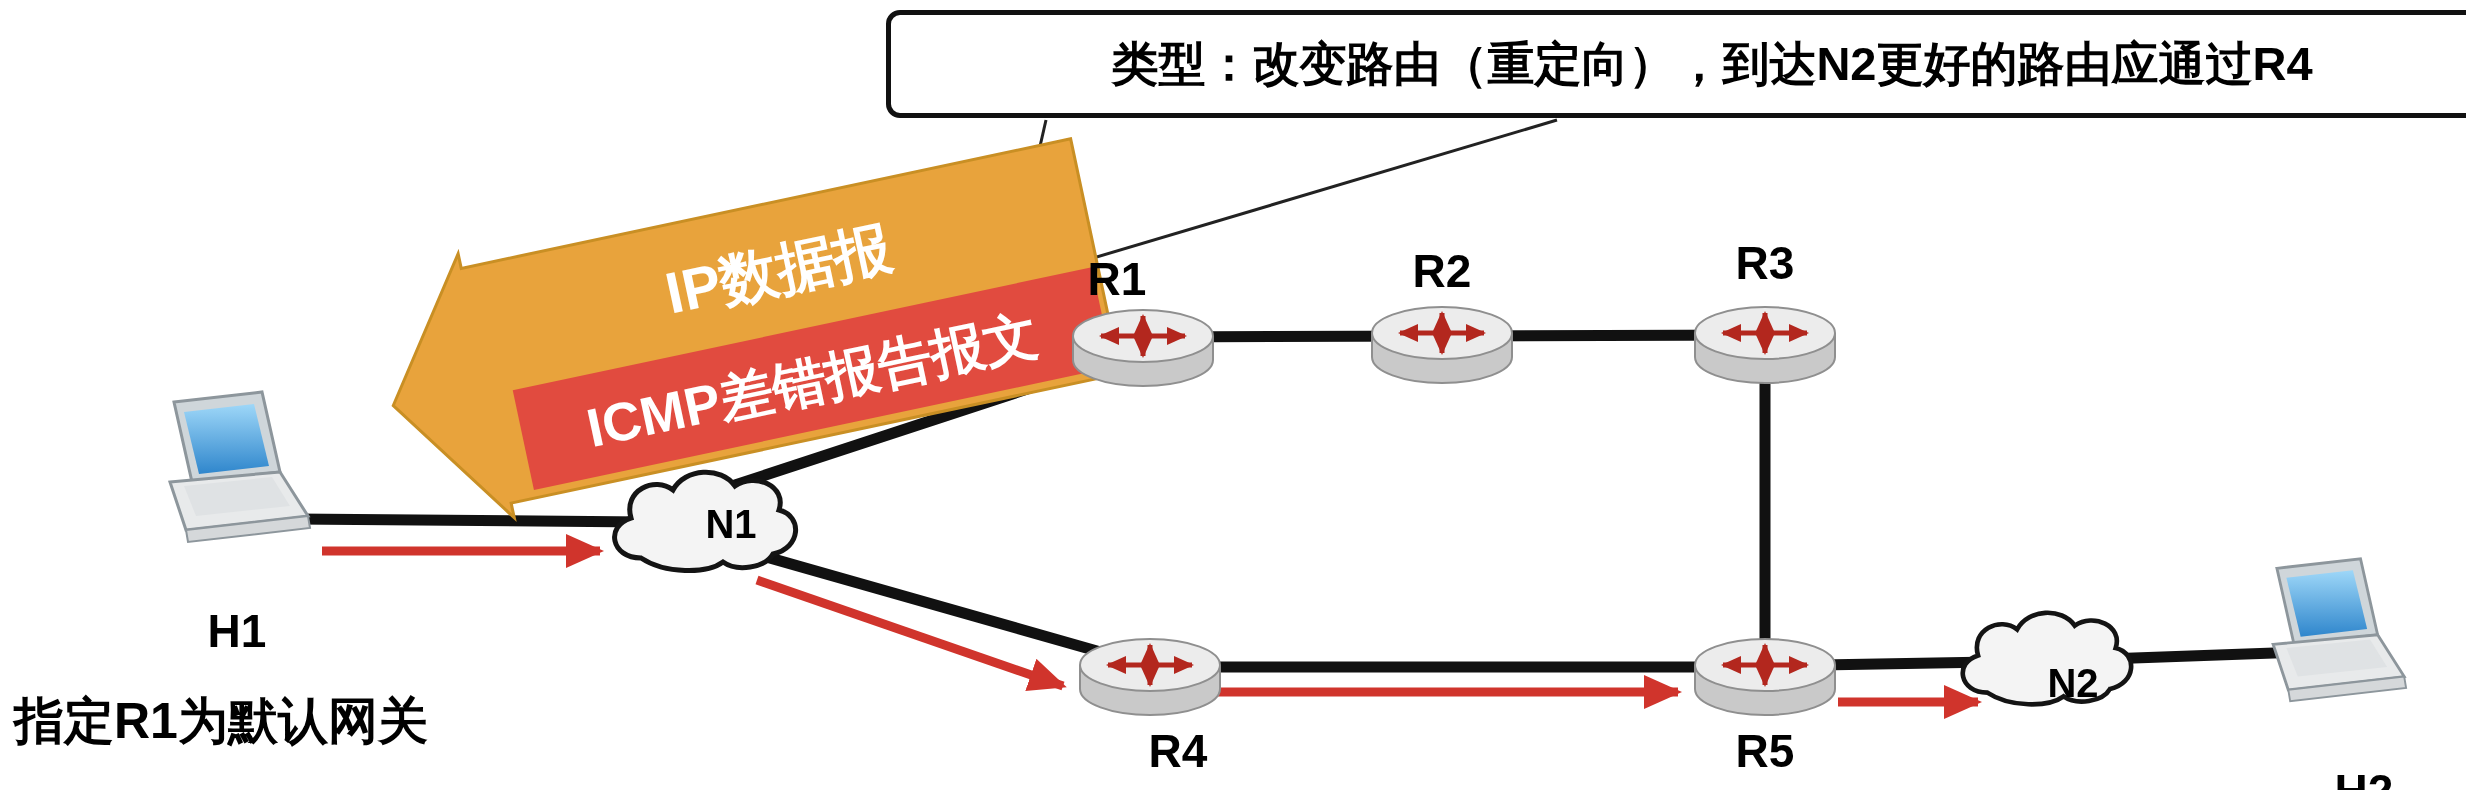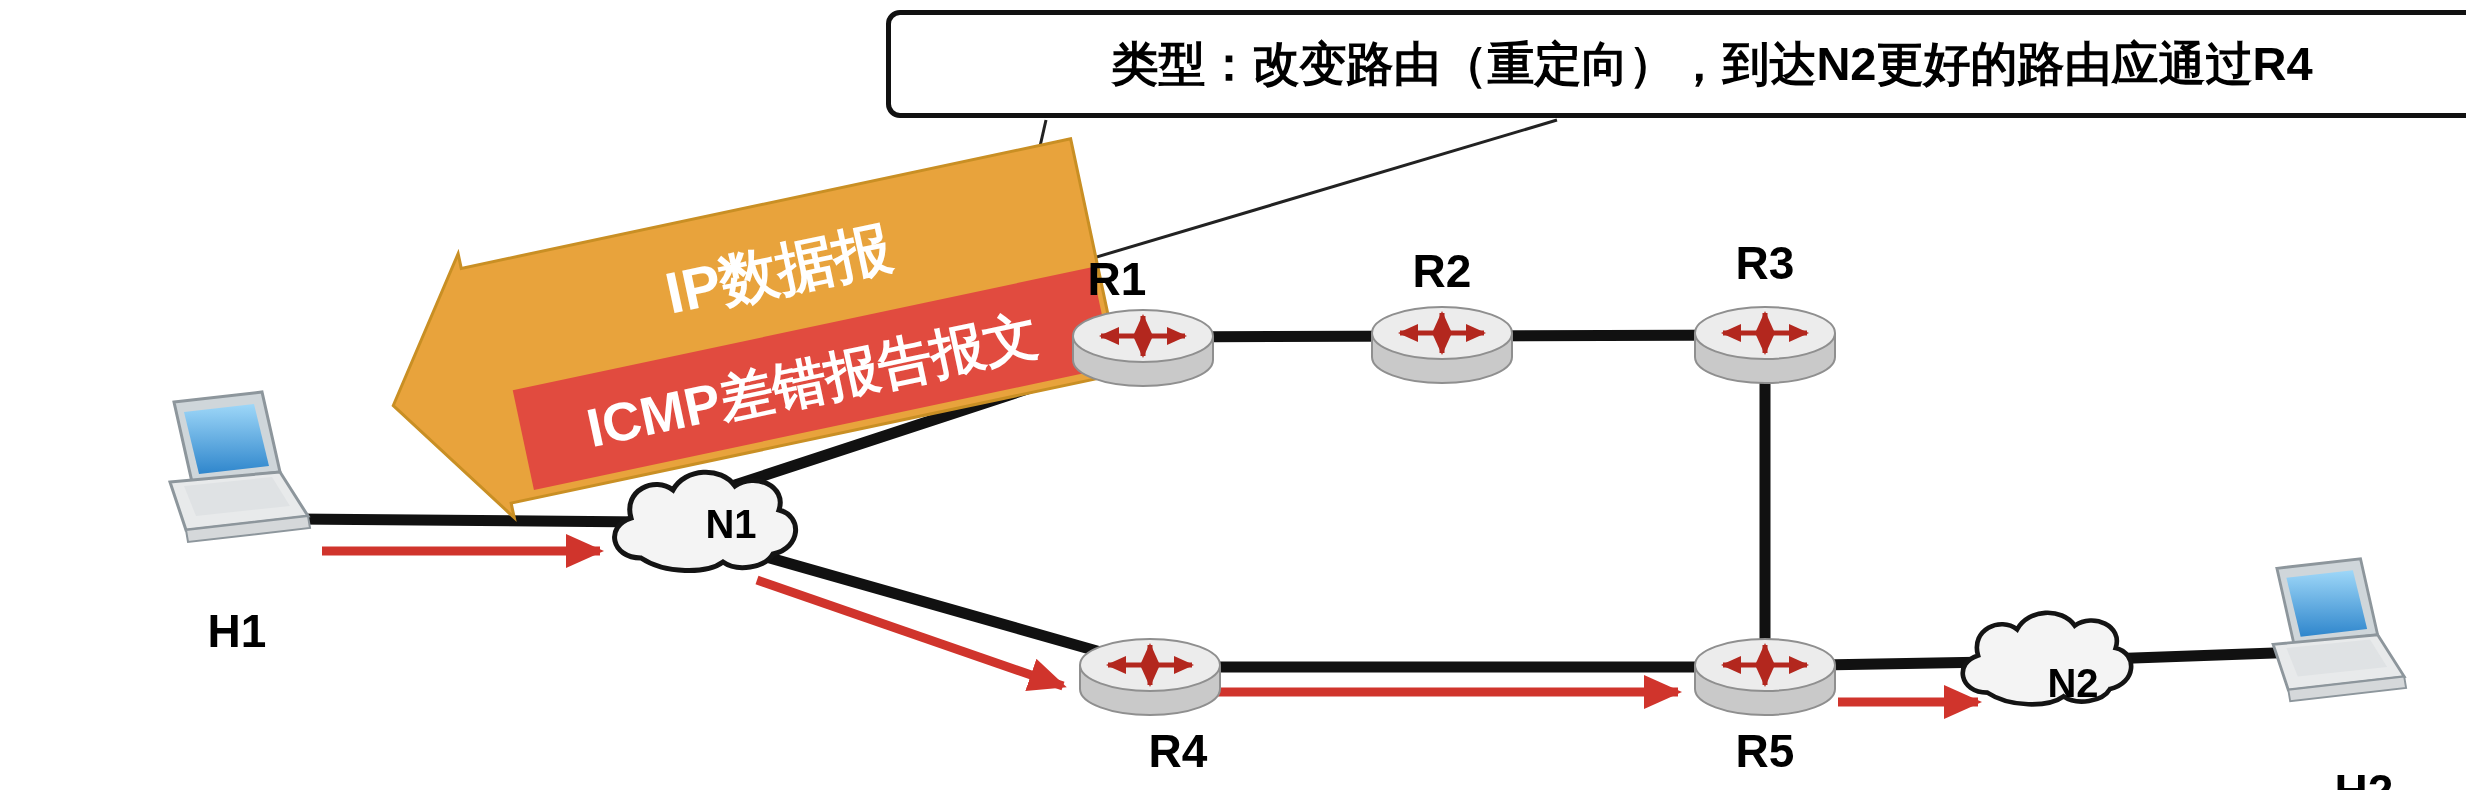--- a/index.html
+++ b/index.html
@@ -159,14 +159,15 @@
   <div class="node-label" style="left:237px;  top:576px;margin-top:28px;">H1</div>
   <div class="node-label" style="left:2332px; top:764px;margin-left:32px;">H2</div>
   <div class="node-label" style="left:1117px; top:238px;margin-top:14px;">R1</div>
   <div class="node-label" style="left:1442px; top:244px;">R2</div>
   <div class="node-label" style="left:1765px; top:236px;text-align:right;">R3</div>
   <div class="node-label" style="left:1178px; top:724px;">R4</div>
   <div class="node-label" style="left:1765px; top:724px;">R5</div>
   <div class="cloud-label" style="left:703px;  top:524px;">N1</div>
   <div class="cloud-label" style="left:2045px; top:683px;">N2</div>
 
+  <div class="note">指定R1为默认网关</div>
 
 </div>
 
 </body></html>

